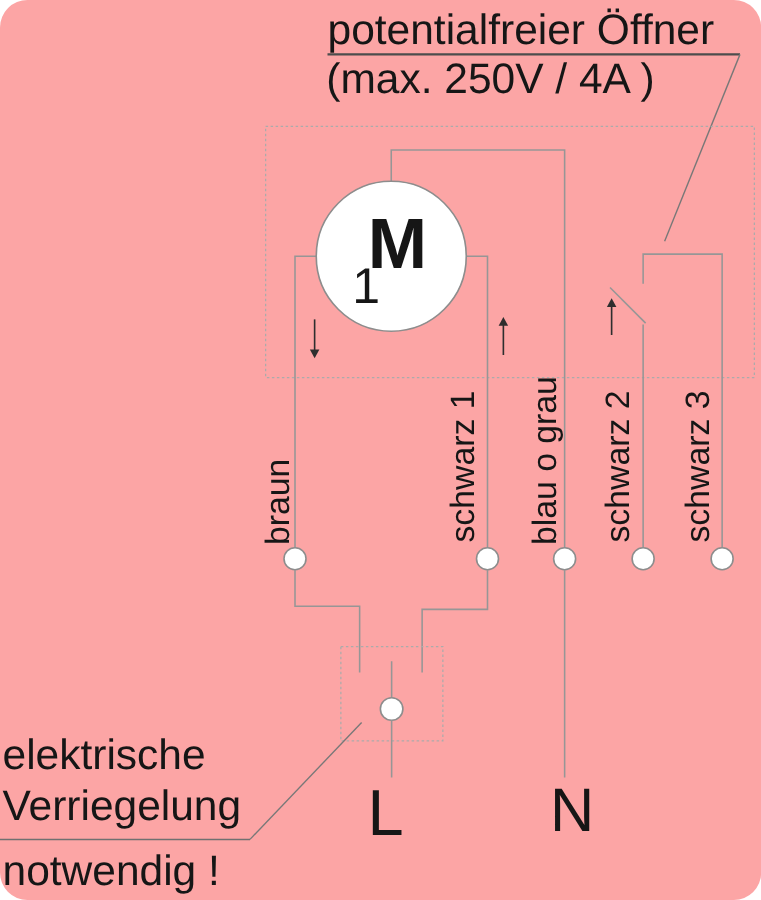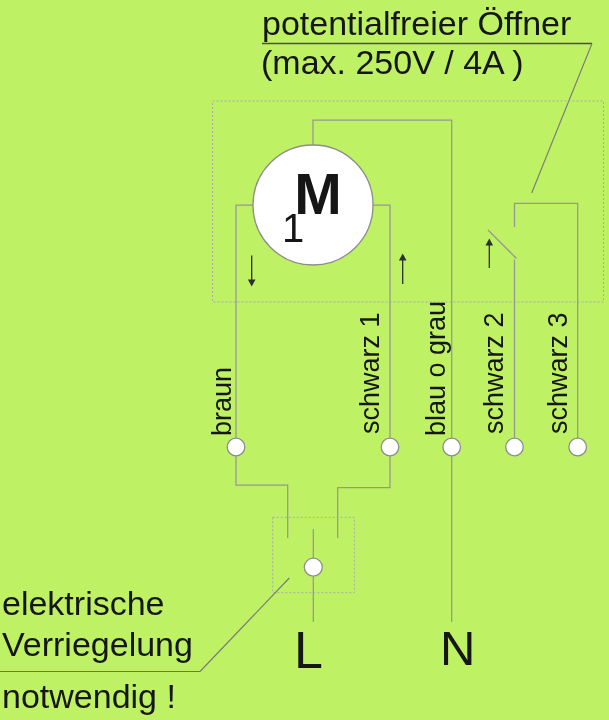--- a/index.html
+++ b/index.html
@@ -1,21 +1,22 @@
 <!DOCTYPE html>
 <html><head>
 <meta charset="utf-8">
 <style>
   html,body{margin:0;padding:0;background:#ffffff;}
   .stage{
     position:relative;
     width:609px;height:720px;
-    background:#bef264;
+    background:#fca5a5;
     overflow:hidden;
     font-family:"Liberation Sans", sans-serif;
+    border-radius:22px;
   }
   svg text{
     font-family:"Liberation Sans", sans-serif;
     fill:#161616;
   }
   .wire{stroke:#969696;stroke-width:1.25;fill:none;}
   .comp{stroke:#8d8d8d;stroke-width:1.3;fill:#ffffff;}
   .dashbox{stroke:#ababab;stroke-width:1;fill:none;stroke-dasharray:2 2;}
   .arrow{stroke:#2e2e2e;stroke-width:1.3;fill:none;}
   .arrowhead{fill:#2e2e2e;stroke:none;}

